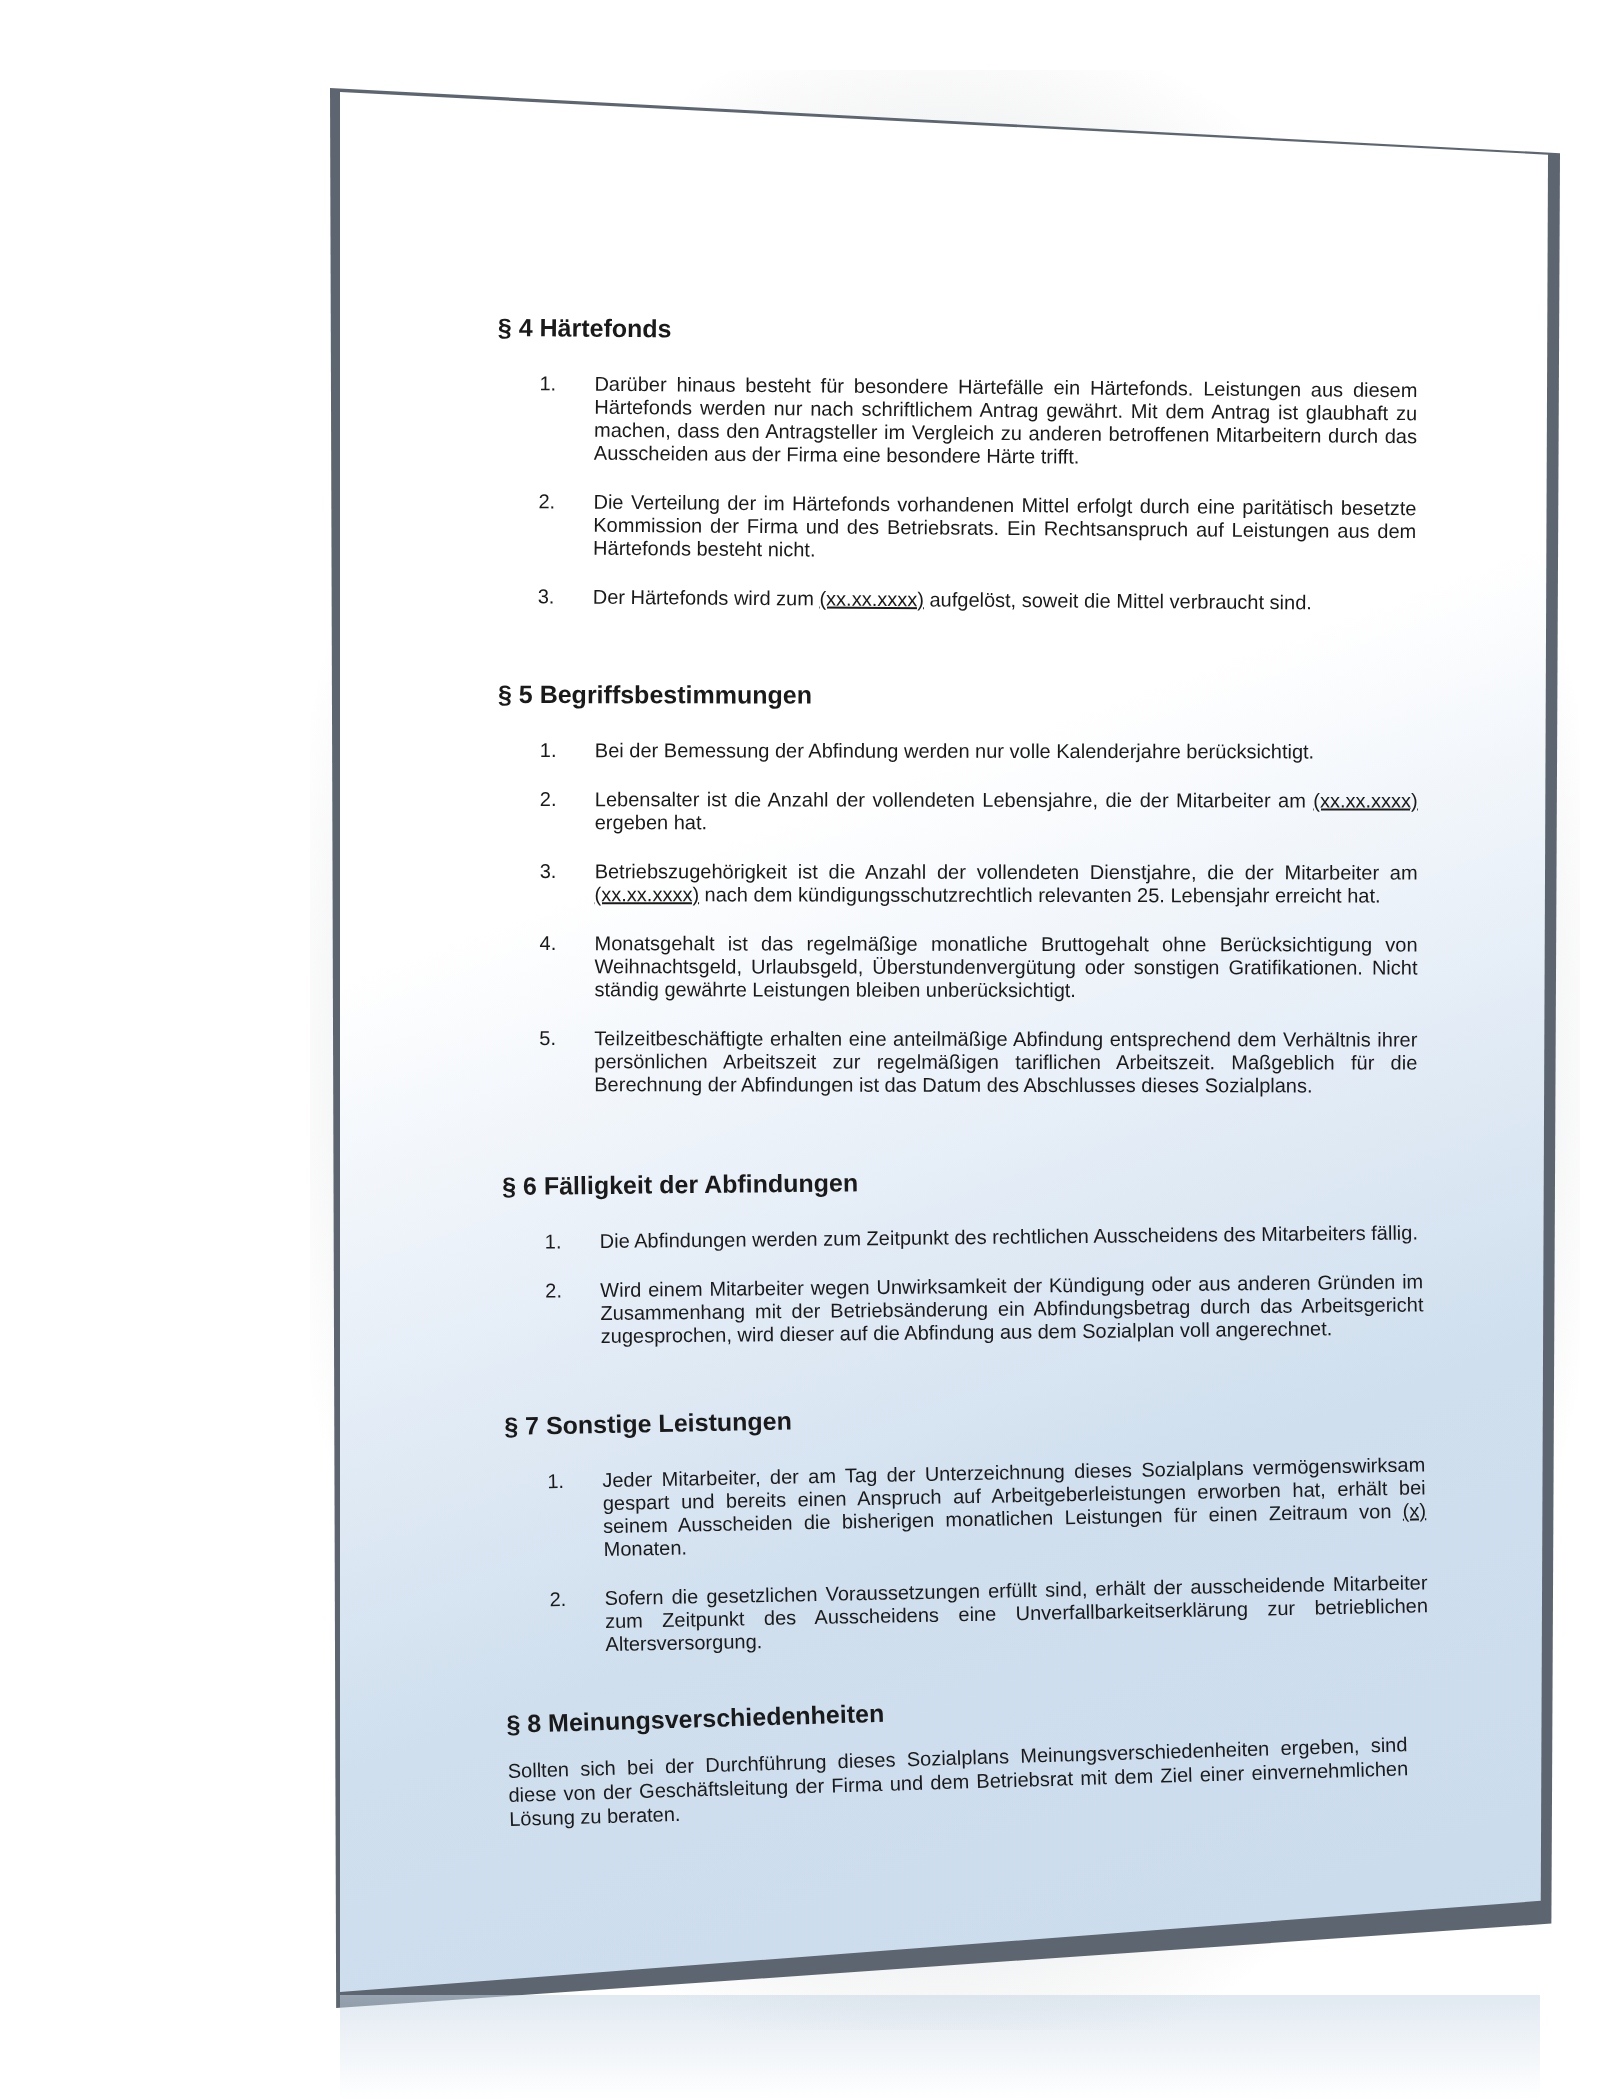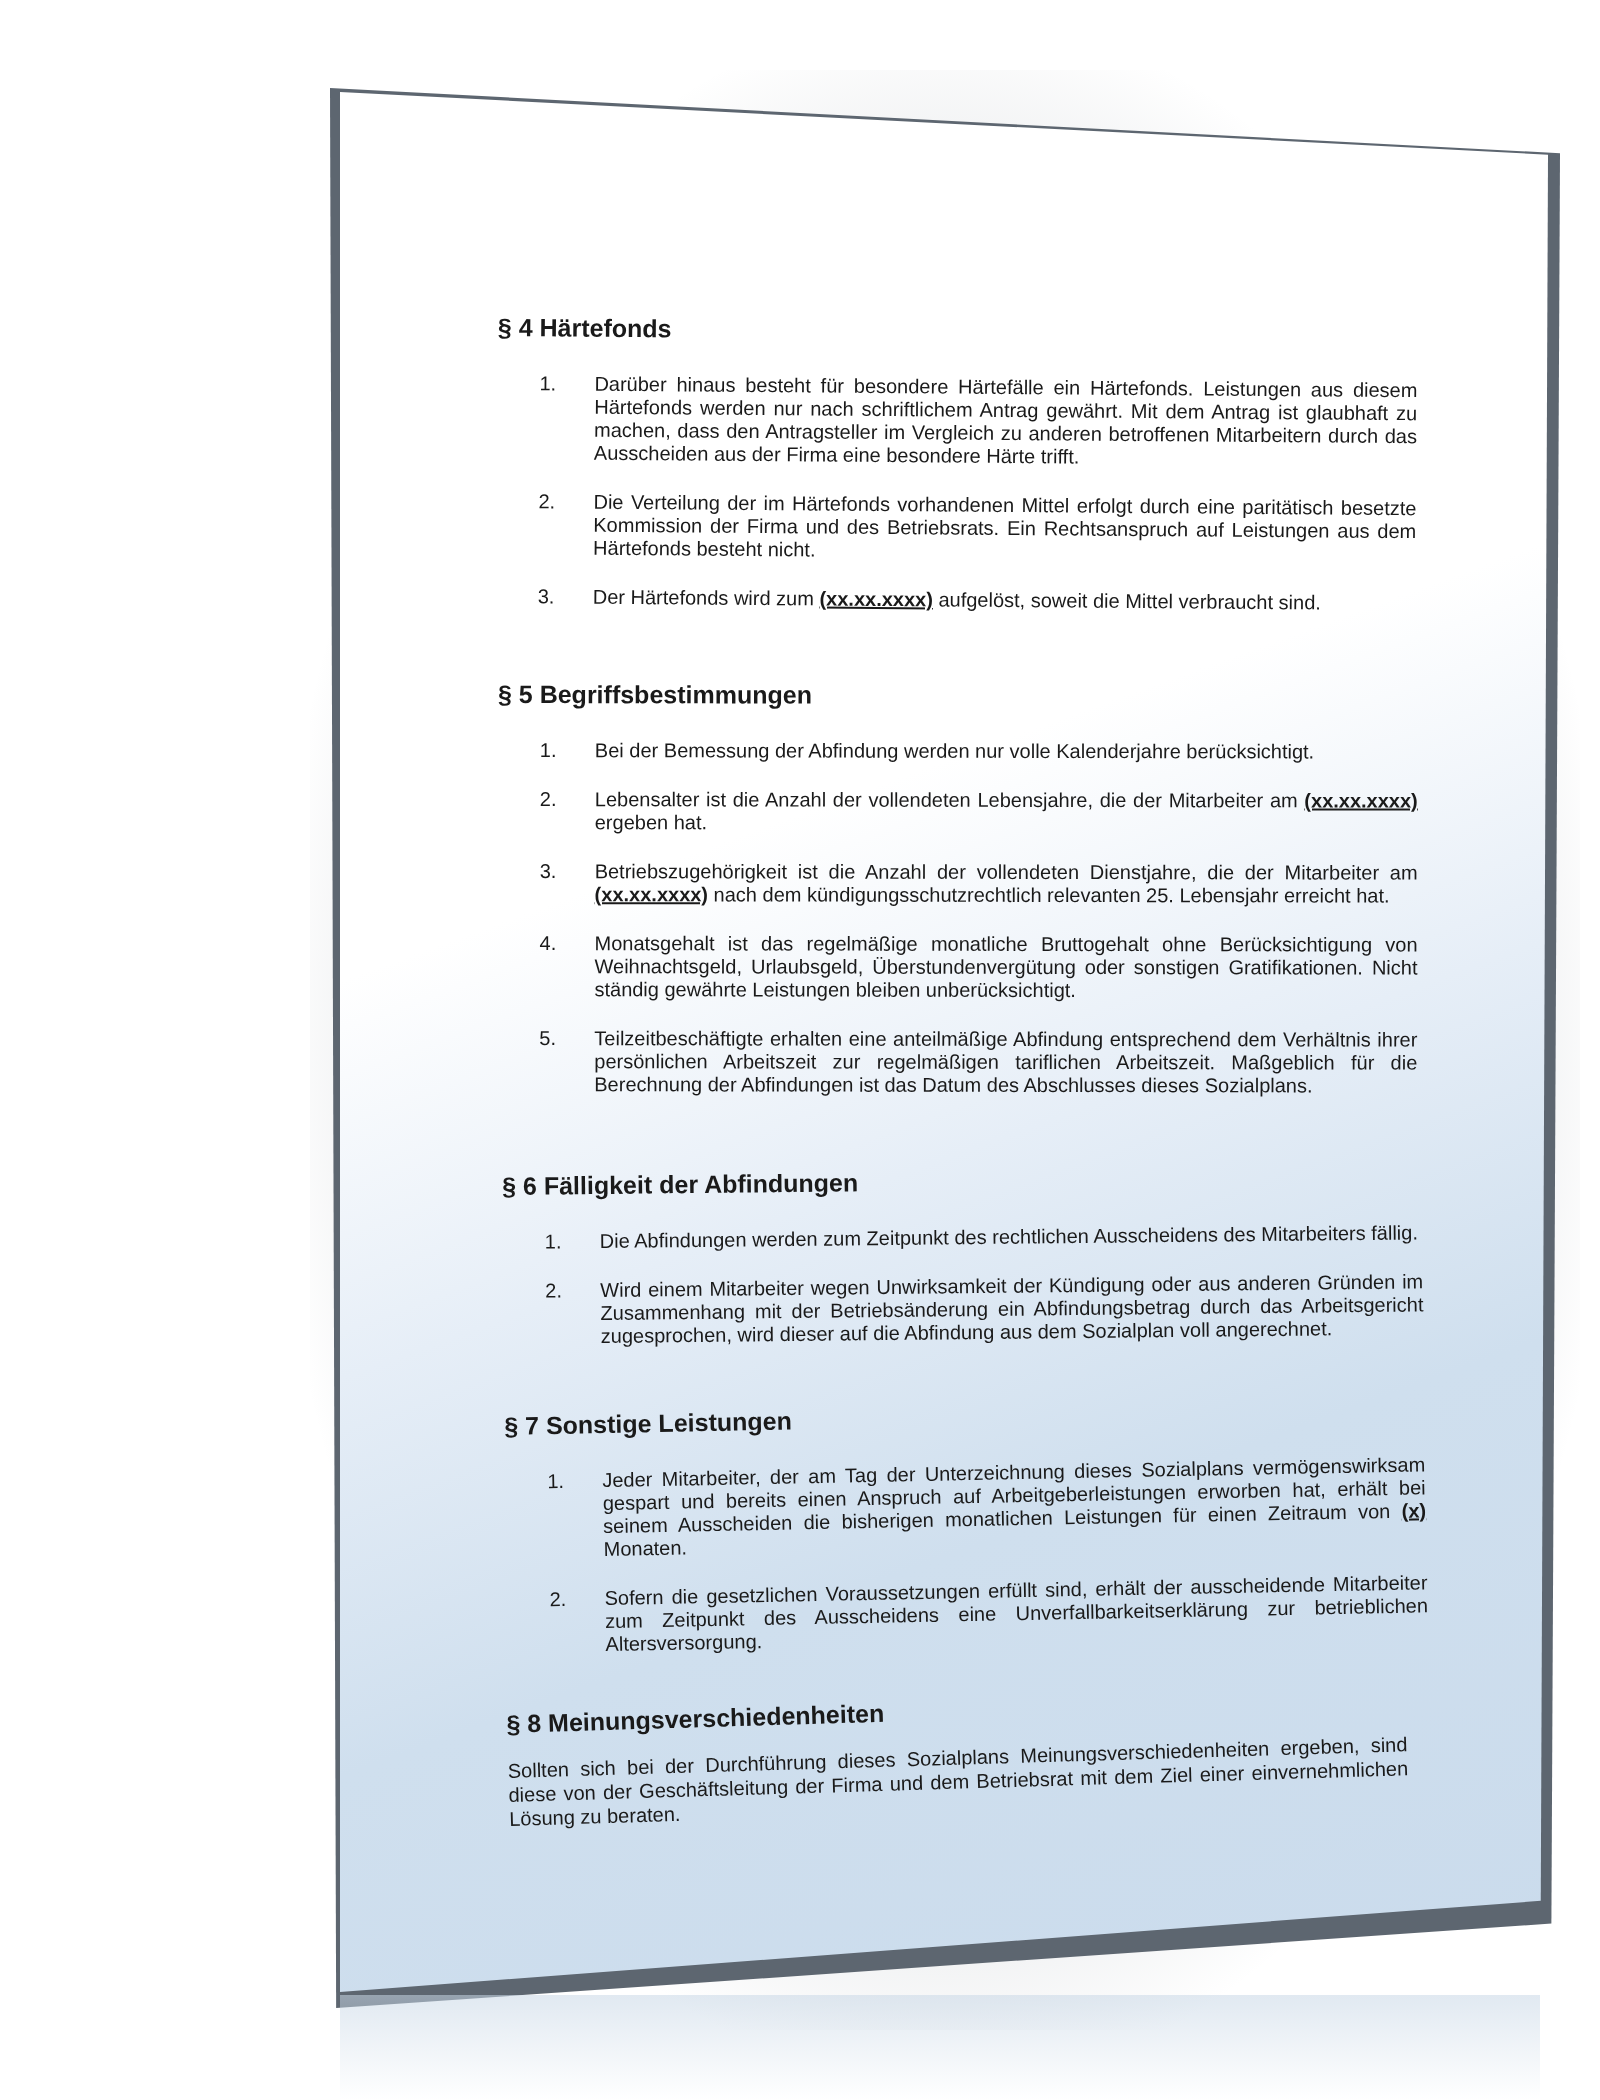--- a/index.html
+++ b/index.html
@@ -16,21 +16,21 @@
   .reflection{position:absolute;left:340px;top:1995px;width:1200px;height:105px;
         background:linear-gradient(180deg,rgba(200,215,230,0.55) 0%,rgba(255,255,255,0) 100%);
         clip-path:polygon(0% 0%,100% 0%,100% 100%,0% 100%);}
   .content{position:absolute;left:0;top:0;width:1600px;height:1852px;border-radius:25px;}
   .sec{position:absolute;left:498px;width:920px;transform-origin:0 0;}
   .h{font-weight:bold;font-size:25px;margin:0 0 30px 0;}
   ol{margin:0;padding:0;list-style:none;}
   li{display:flex;font-size:20px;line-height:23px;margin-bottom:26px;text-align:justify;}
   li .n{width:55px;flex:0 0 55px;padding-left:42px;box-sizing:content-box;}
   li .t{flex:1;}
-  .ph{font-weight:bold;text-decoration:underline;}
+  .ph{font-weight:normal;text-decoration:underline;}
   p.plain{font-size:20px;line-height:24px;margin:0;text-align:justify;width:900px;}
 </style>
 </head>
 <body>
 
 <div class="shadow-soft"></div>
 <div class="shadow"></div>
 <div class="page"></div>
 <div class="reflection"></div>
 

